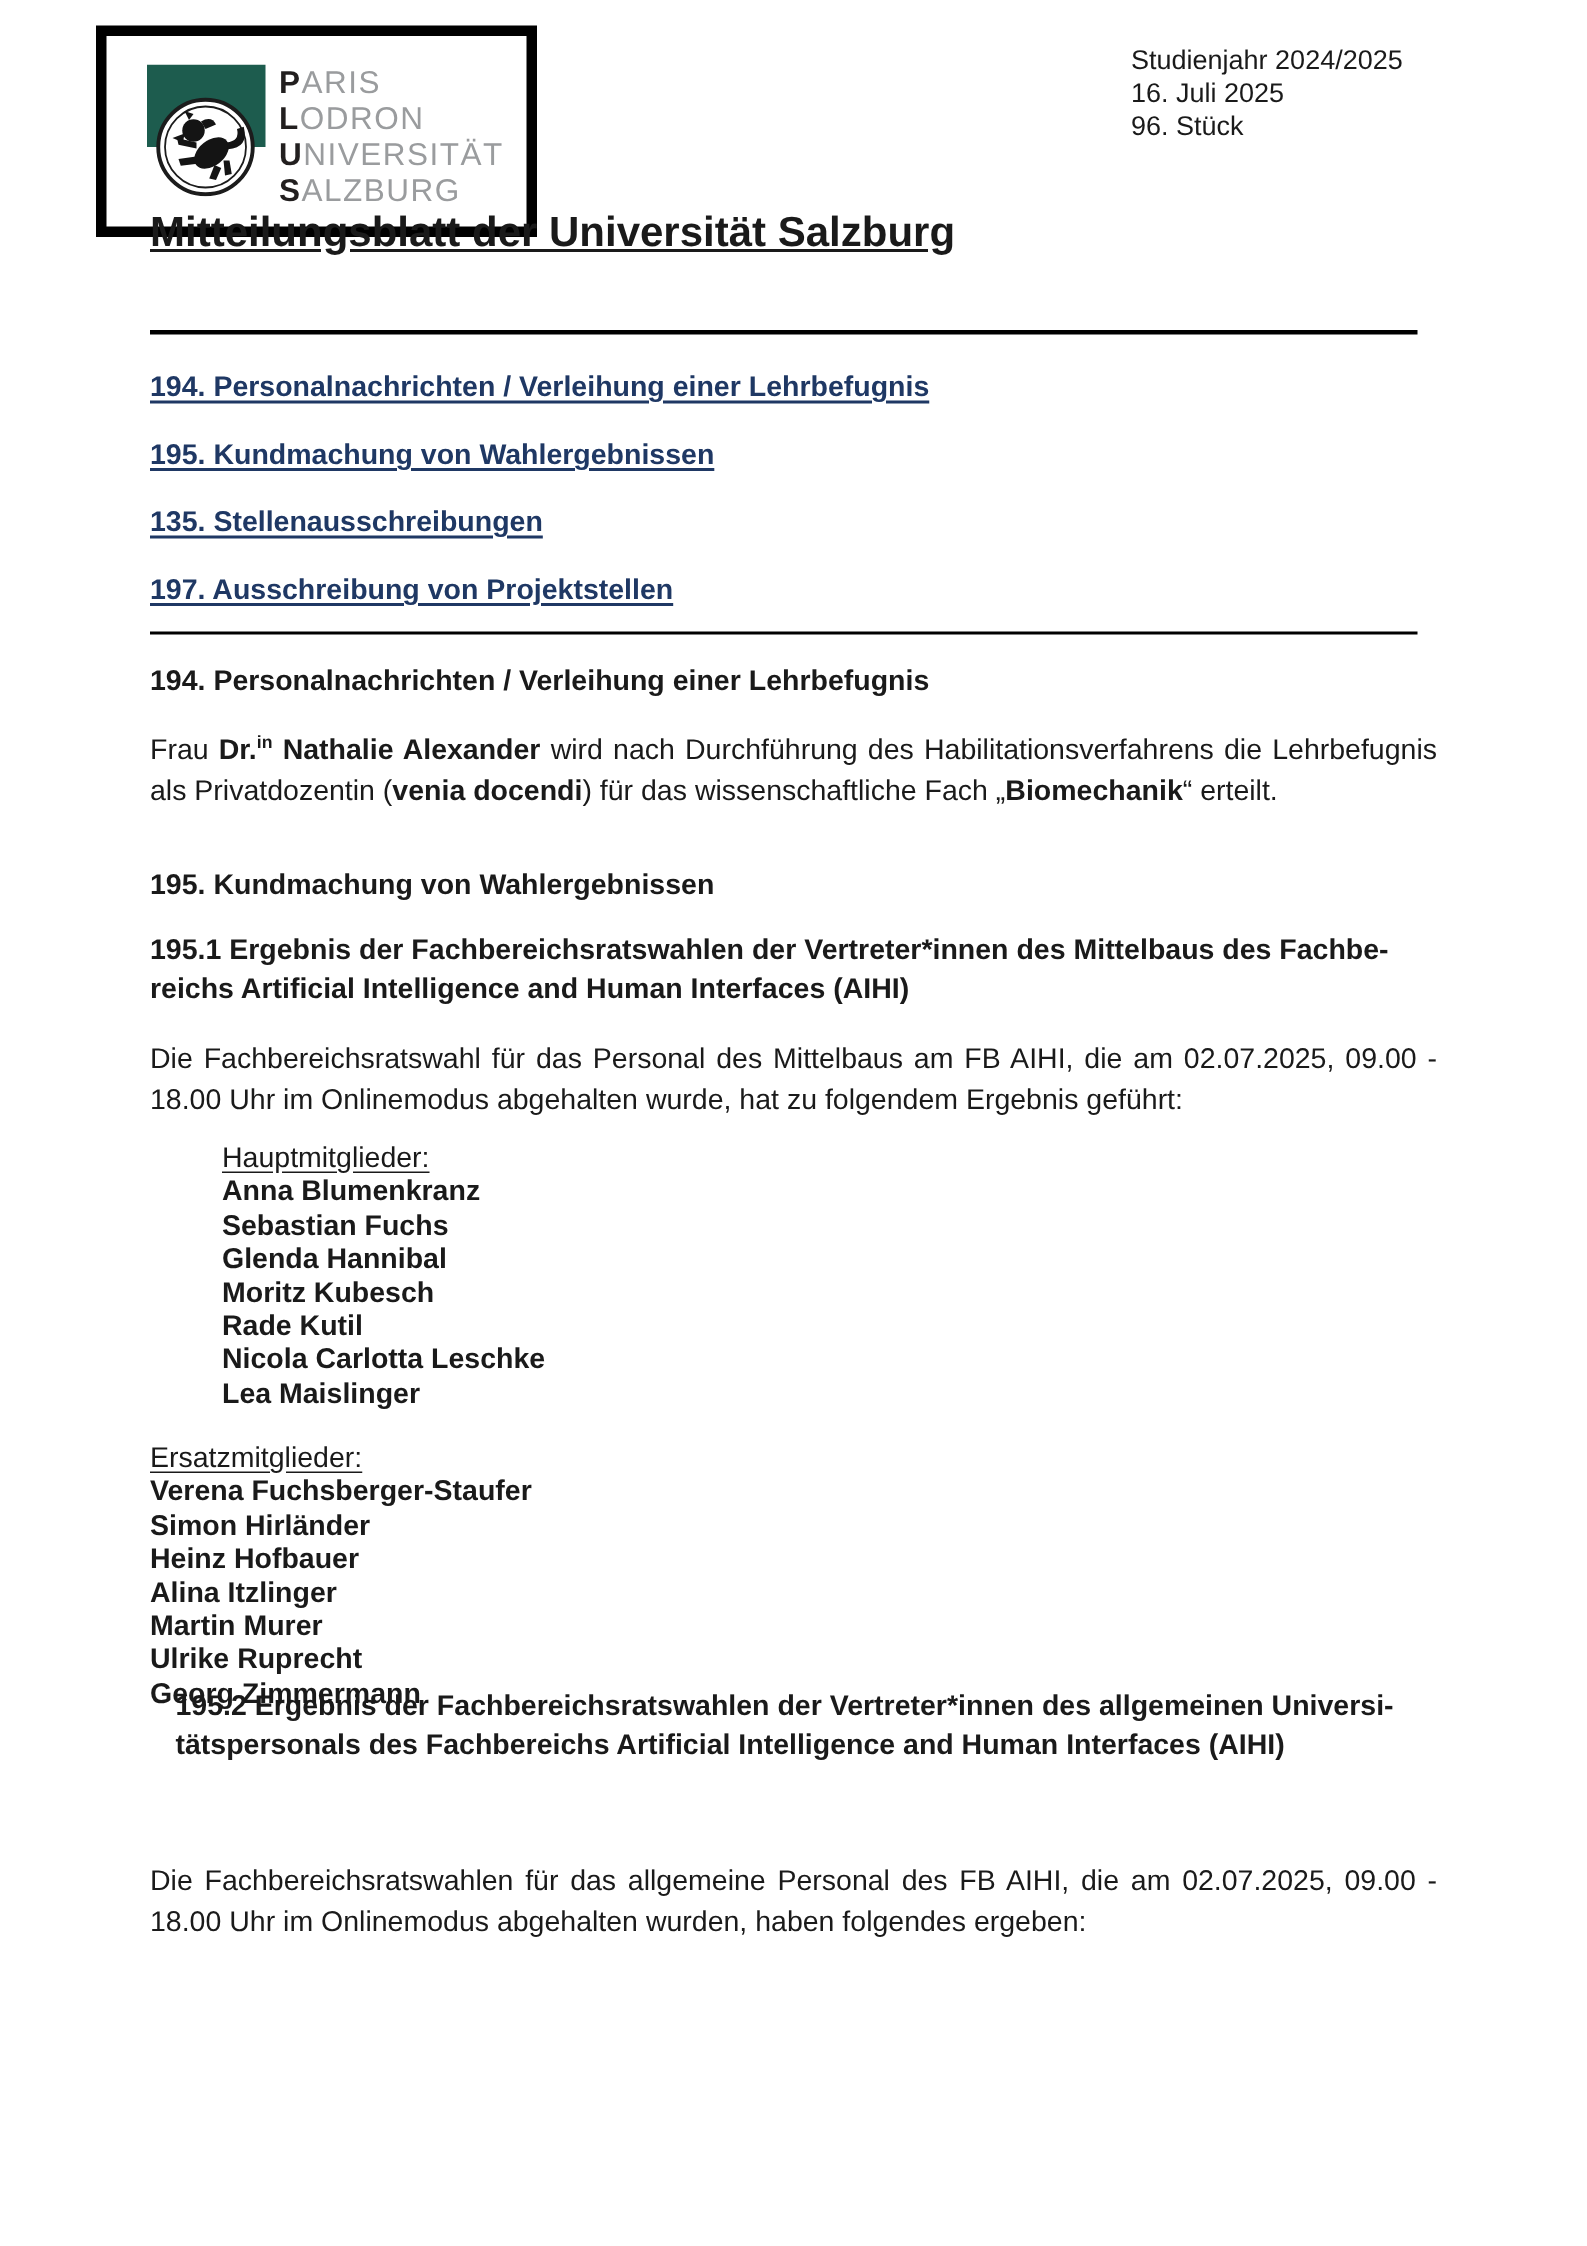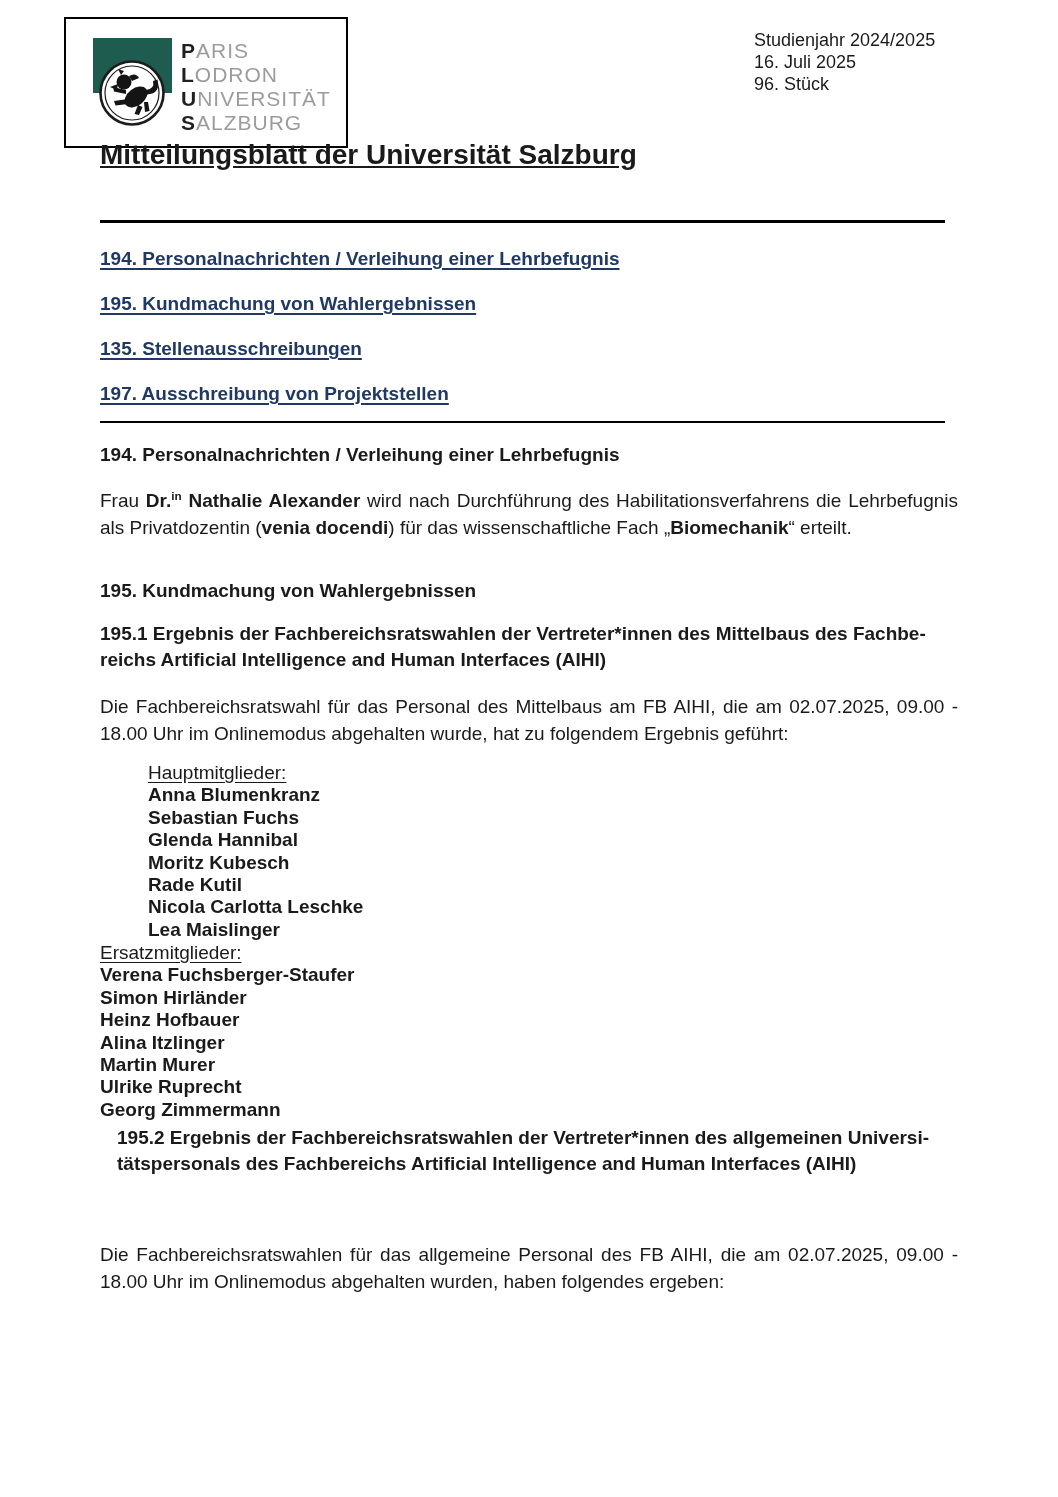--- a/index.html
+++ b/index.html
@@ -3,21 +3,21 @@
 <meta charset="utf-8">
 <style>
   html,body{margin:0;padding:0;background:#fff;}
   .page{
     position:relative;width:1058px;height:1497px;background:#fff;overflow:hidden;
     font-family:"Liberation Sans","DejaVu Sans",sans-serif;color:var(--ink,#1a1a1a);
   }
   .abs{position:absolute;left:100px;width:858px;}
 
   
-  .logo-frame{position:absolute;left:64px;top:17px;width:280px;height:127px;border:2px solid #000000;text-decoration:underline;}
+  .logo-frame{position:absolute;left:64px;top:17px;width:280px;height:127px;border:7px solid #000000;text-decoration:underline;}
   .crest{position:absolute;left:27px;top:19px;width:80px;height:88px;}
   .logo-text{position:absolute;left:115px;top:20px;font-size:21px;line-height:24px;letter-spacing:1px;white-space:nowrap;}
   .logo-line .ini{font-weight:700;color:var(--logo-ink,#221f1f);}
   .logo-line .rest{font-weight:400;color:var(--logo-gray,#9a9c9e);}
   .header-meta{position:absolute;left:754px;top:29px;font-size:18px;line-height:22px;}
 
   
   .doc-title{position:absolute;left:100px;top:138px;margin:0;font-size:28px;line-height:34px;font-weight:700;white-space:nowrap;text-decoration:underline;}
   .rule{position:absolute;left:100px;width:845px;background:#000;}
   .rule-1{top:220px;height:3px;}
@@ -36,21 +36,21 @@
   #h1951{top:621px;}
   #h1952{top:1125px;margin-left:17px;}
   .para{margin:0;font-size:19px;line-height:27px;text-align:justify;}
   #p194{top:487px;}
   #p1951{top:693px;}
   #p1952{top:1241px;}
   .para sup{font-size:0.62em;line-height:0;}
 
   .member-group{font-size:19px;line-height:22.4px;}
   #grp-haupt{top:762px;margin-left:48px;}
-  #grp-ersatz{top:942px;}
+  #grp-ersatz{top:962px;}
   #grp-fbrat{top:1302px;}
   .group-label{font-weight:400;}
   .group-label.u{text-decoration:underline;text-underline-offset:3px;}
   .member-name{font-weight:700;}
 </style>
 </head>
 <body>
 
 <div class="page">
 

